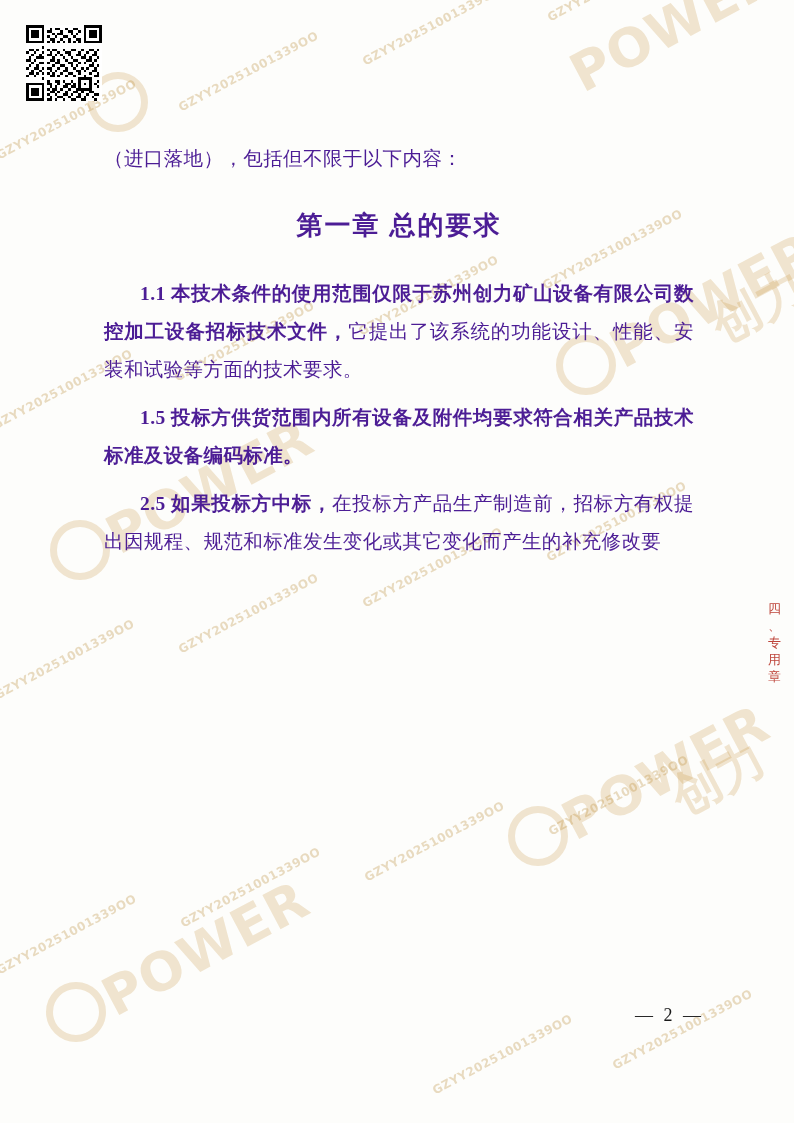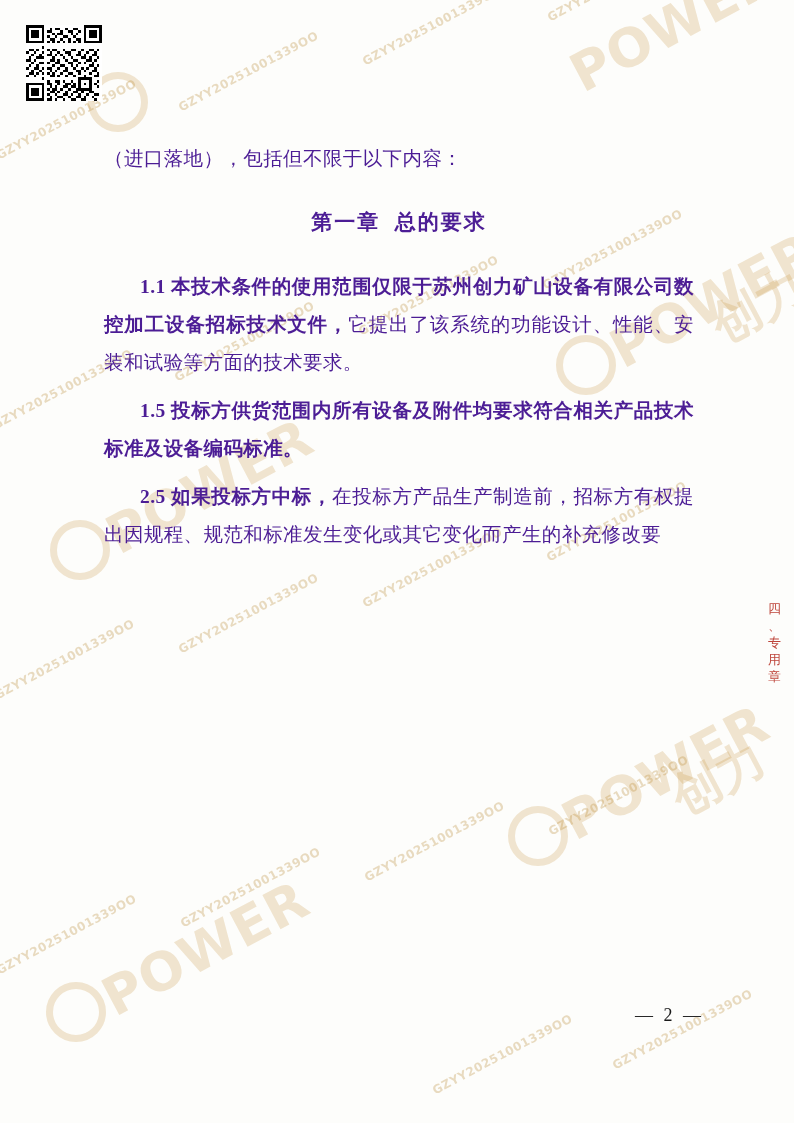--- a/index.html
+++ b/index.html
@@ -113,25 +113,25 @@
   }
   .para .lead {
     font-weight: 700;
     margin-left: 36px;
   }
   .intro {
     margin-bottom: 30px;
   }
   .chapter-title {
     text-align: center;
-    font-size: 21px;
+    font-size: 26px;
     font-weight: 700;
     letter-spacing: 2px;
     margin: 0 0 32px 0;
-    font-family: Liberation Mono, monospace;
+    font-family: Liberation Sans, sans-serif;
   }
   .subtitle {
     font-size: 20px;
     font-weight: 700;
     margin: 0 0 6px 0;
     letter-spacing: 0.3px;
   }
   .gap { margin-top: 10px; }
 
   

